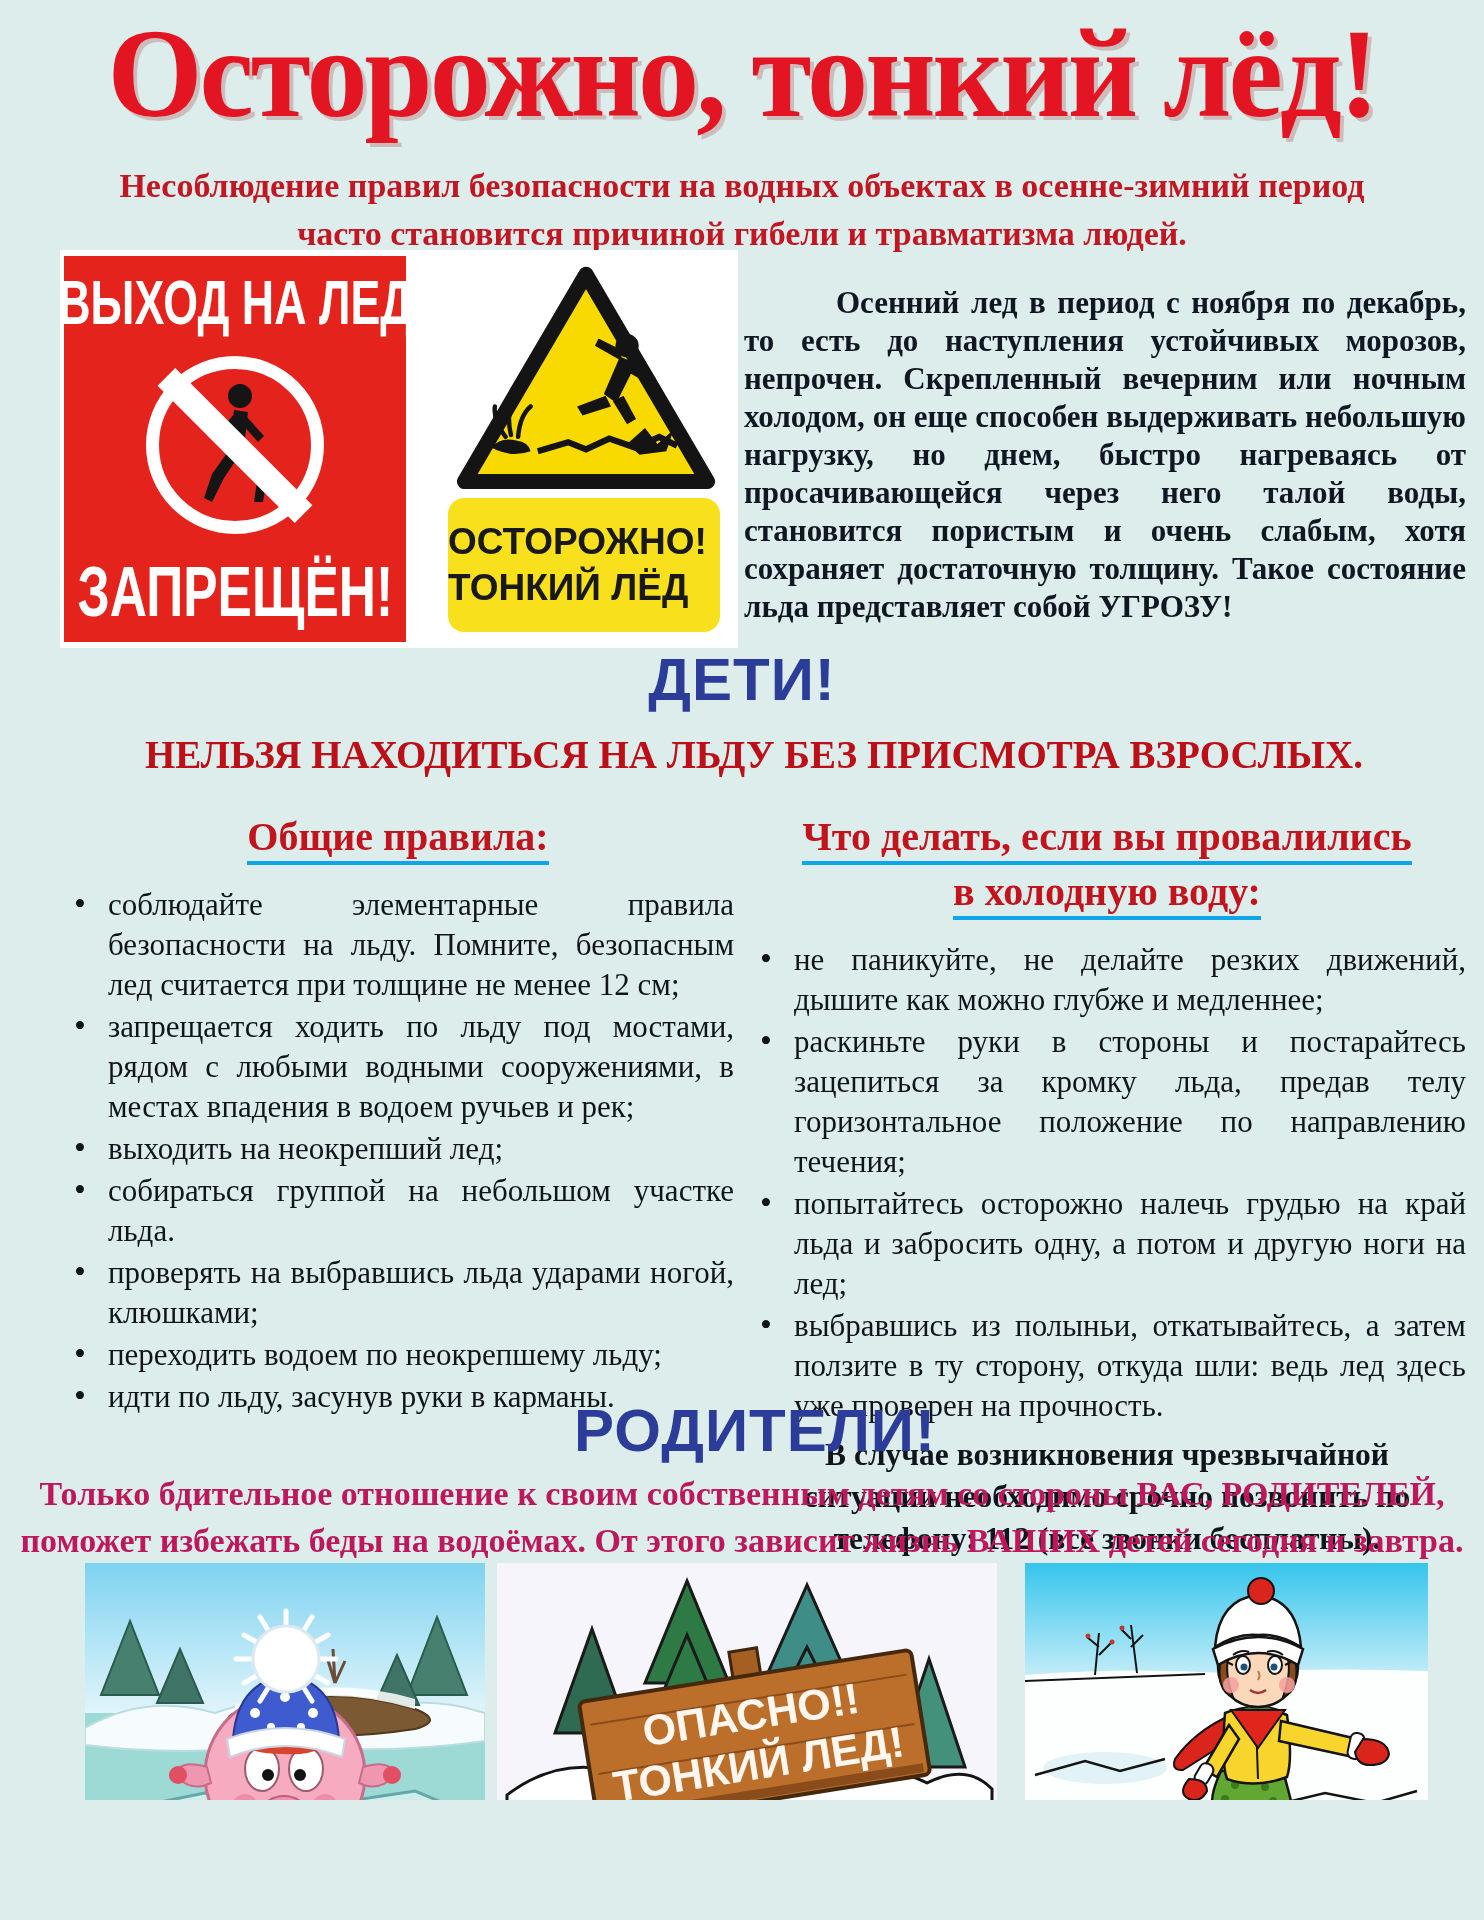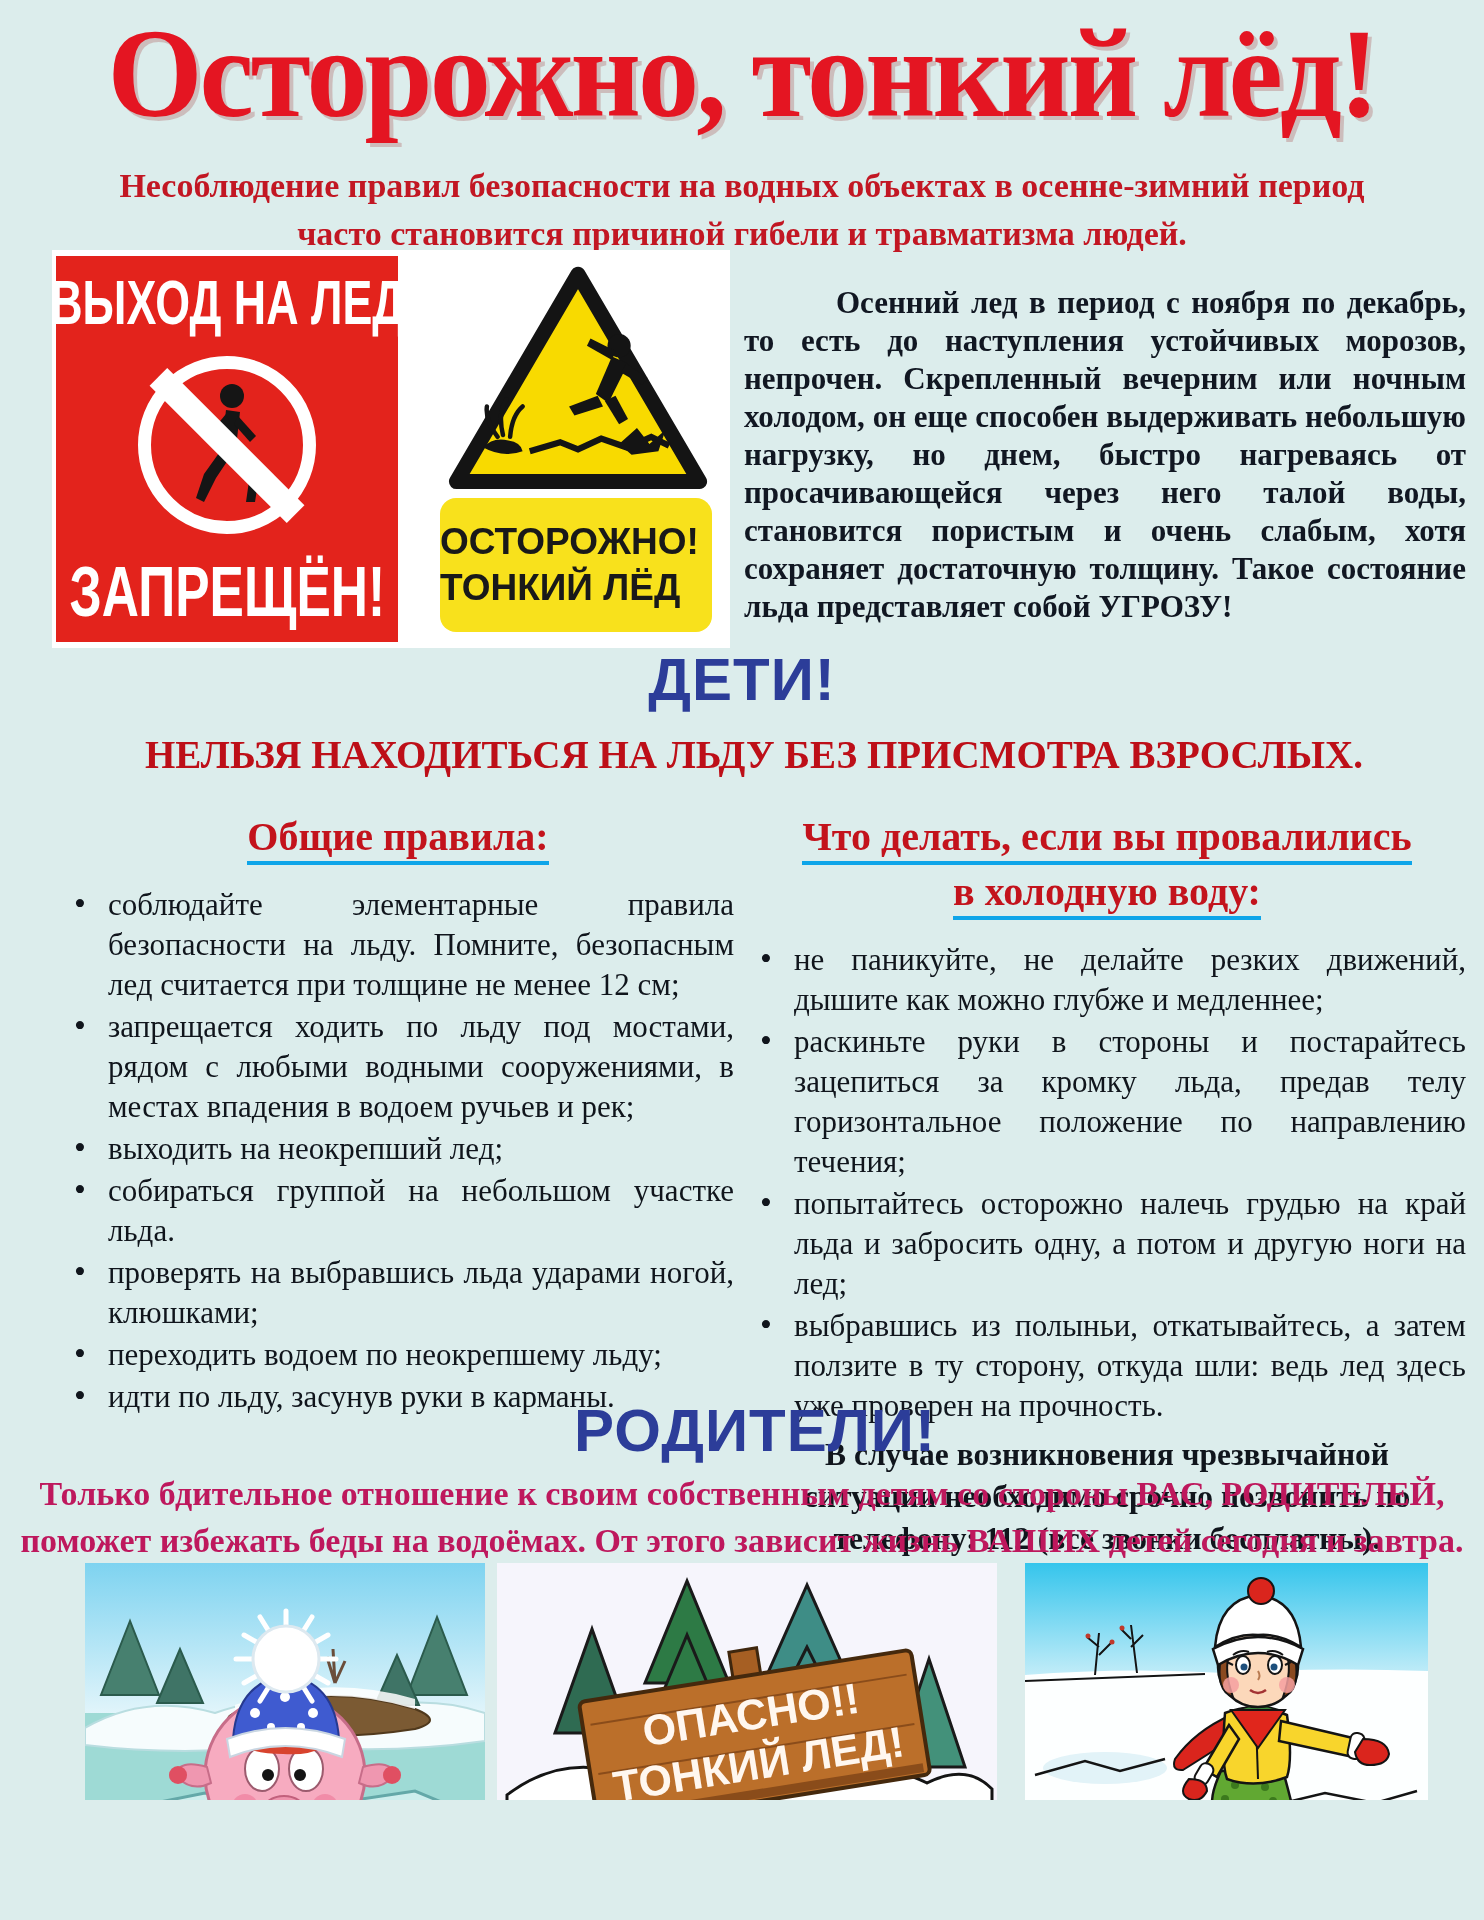--- a/index.html
+++ b/index.html
@@ -9,21 +9,21 @@
 
   
   .title { position:absolute; top:-6px; left:0; width:100%; text-align:center;
            font-weight:bold; font-size:126px; line-height:160px; color:#e41522;
            letter-spacing:-3px; transform:scaleX(0.97);
            text-shadow:4px 4px 0 rgba(150,20,20,.22); }
   .subtitle { position:absolute; top:162px; left:0; width:100%; text-align:center;
               font-weight:bold; font-size:34px; line-height:48px; color:#c21723; }
 
   
-  .sign-panel { position:absolute; left:52px; top:250px; width:678px; height:398px;
+  .sign-panel { position:absolute; left:60px; top:250px; width:678px; height:398px;
                 background:#ffffff; }
   .sign-red { position:absolute; left:4px; top:6px; width:342px; height:386px;
               background:#e3231c; display:flex; flex-direction:column; align-items:center;
               justify-content:space-between; padding:14px 4px 12px; }
   .sign-red-line { font-family:"Liberation Sans",sans-serif; font-weight:bold;
                    color:#fff; white-space:nowrap; }
   .sign-red-top { font-size:56px; transform:scale(0.80,1.12); }
   .sign-red-bottom { font-size:66px; transform:scale(0.78,1.06); }
   .prohibit { position:relative; width:178px; height:178px; }
   .prohibit-ring { position:absolute; inset:0; border:13px solid #fff; border-radius:50%; }

